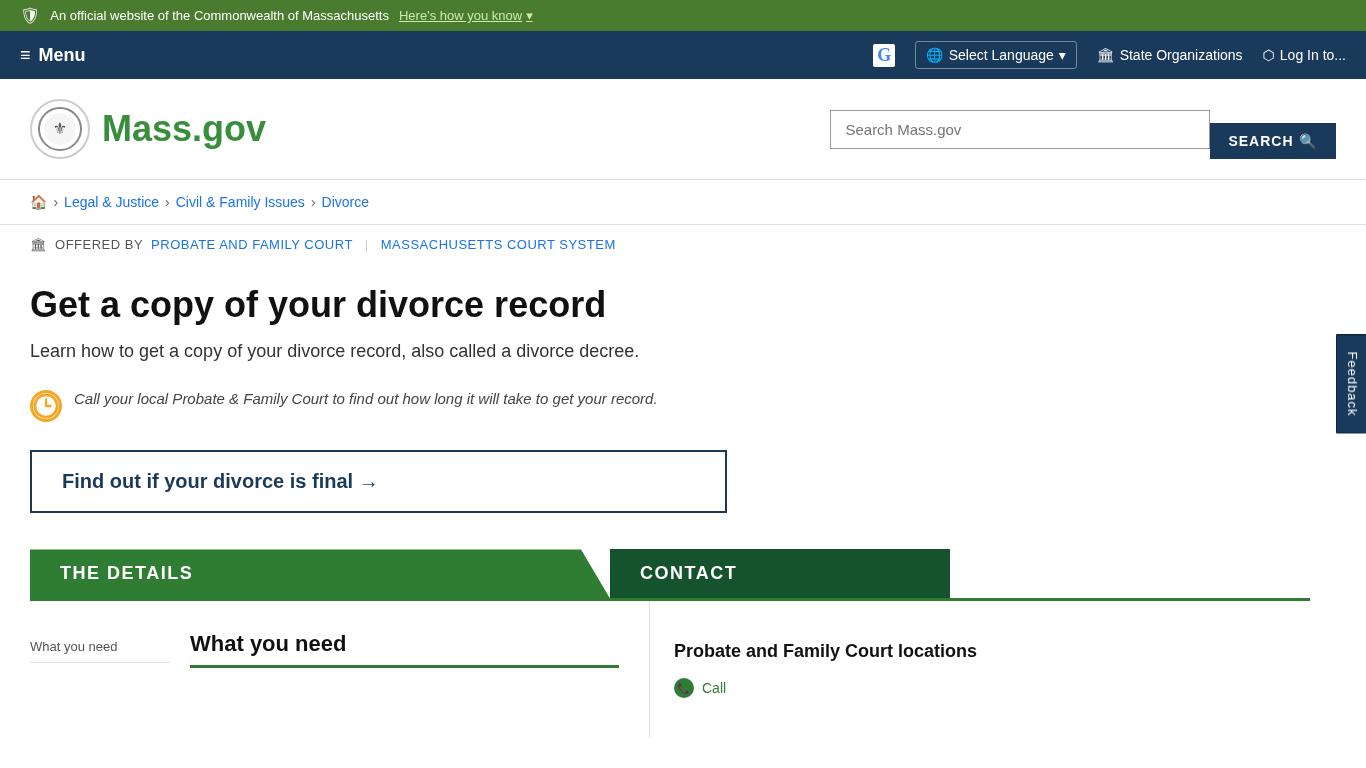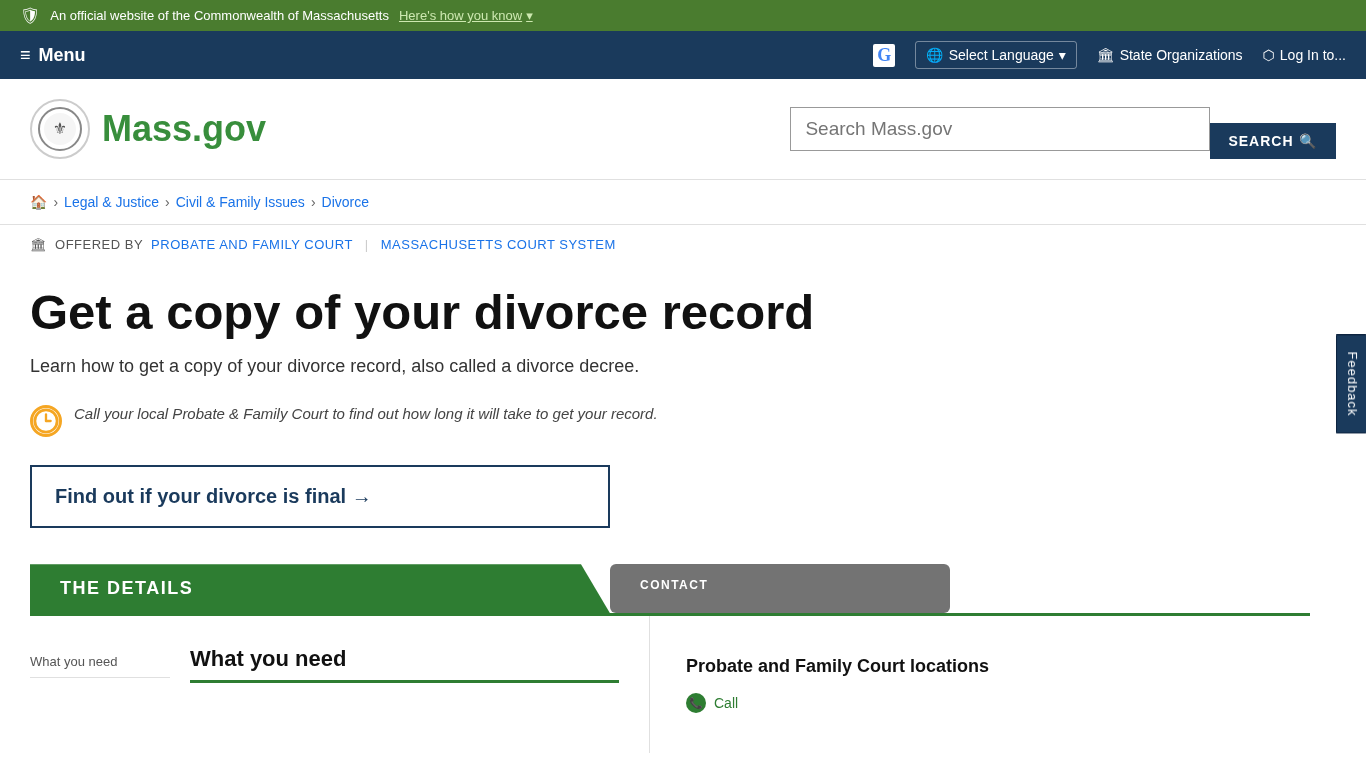--- a/index.html
+++ b/index.html
@@ -98,24 +98,24 @@
     .logo-text {
       font-size: 36px;
       font-weight: bold;
       color: #388e3c;
     }
     .search-area {
       display: flex;
       align-items: center;
     }
     .search-input {
-      width: 420px;
+      width: 380px;
       padding: 10px 14px;
       border: 1px solid #999;
-      font-size: 19px;
+      font-size: 15px;
       outline: none;
     }
     .search-btn {
       background: #1a3a5c;
       color: #fff;
       border: none;
       padding: 10px 18px;
       font-size: 14px;
       font-weight: bold;
       cursor: pointer;
@@ -157,21 +157,21 @@
       text-decoration: none;
     }
     .offered-by .separator { color: #ccc; margin: 0 4px; }
 
     
     .main-content {
       padding: 20px 30px 40px 30px;
       max-width: 1340px;
     }
     .page-title {
-      font-size: 49px;
+      font-size: 36px;
       font-weight: 900;
       color: #111;
       margin-bottom: 16px;
       line-height: 1.15;
     }
     .page-subtitle {
       font-size: 18px;
       color: #333;
       margin-bottom: 28px;
     }
@@ -193,22 +193,22 @@
       position: relative;
       display: flex;
       align-items: center;
       justify-content: center;
     }
 
     
     .find-out-box {
       display: inline-block;
       border: 2px solid #1a3a5c;
-      padding: 18px 23px;
-      width: 580px;
+      padding: 18px 30px;
+      width: 697px;
       margin-bottom: 36px;
       cursor: pointer;
     }
     .find-out-link {
       color: #1a3a5c;
       font-size: 20px;
       font-weight: bold;
       text-decoration: none;
       display: flex;
       align-items: center;
@@ -220,36 +220,35 @@
       padding: 14px 30px;
       font-size: 18px;
       font-weight: bold;
       letter-spacing: 1.5px;
       text-transform: uppercase;
       flex: 0 0 auto;
       min-width: 580px;
       clip-path: polygon(0 0, 95% 0, 100% 100%, 0% 100%);
     }
     .tab-contact {
-      background: #737373;
+      background: #14532d;
       color: #fff;
       padding: 14px 30px;
-      font-size: 12px;
+      font-size: 18px;
       font-weight: bold;
       letter-spacing: 1.5px;
       text-transform: uppercase;
       flex: 0 0 auto;
       min-width: 340px;
-      border-radius: 6px;
     }
 
     
     .content-area {
       display: flex;
-      gap: 16px;
+      gap: 4px;
       border-top: 3px solid #2e7d32;
       justify-content: center;
     }
     .details-pane {
       flex: 0 0 620px;
       padding: 30px 30px 30px 0;
       border-right: 1px solid #e0e0e0;
       display: flex;
       gap: 20px;
     }

